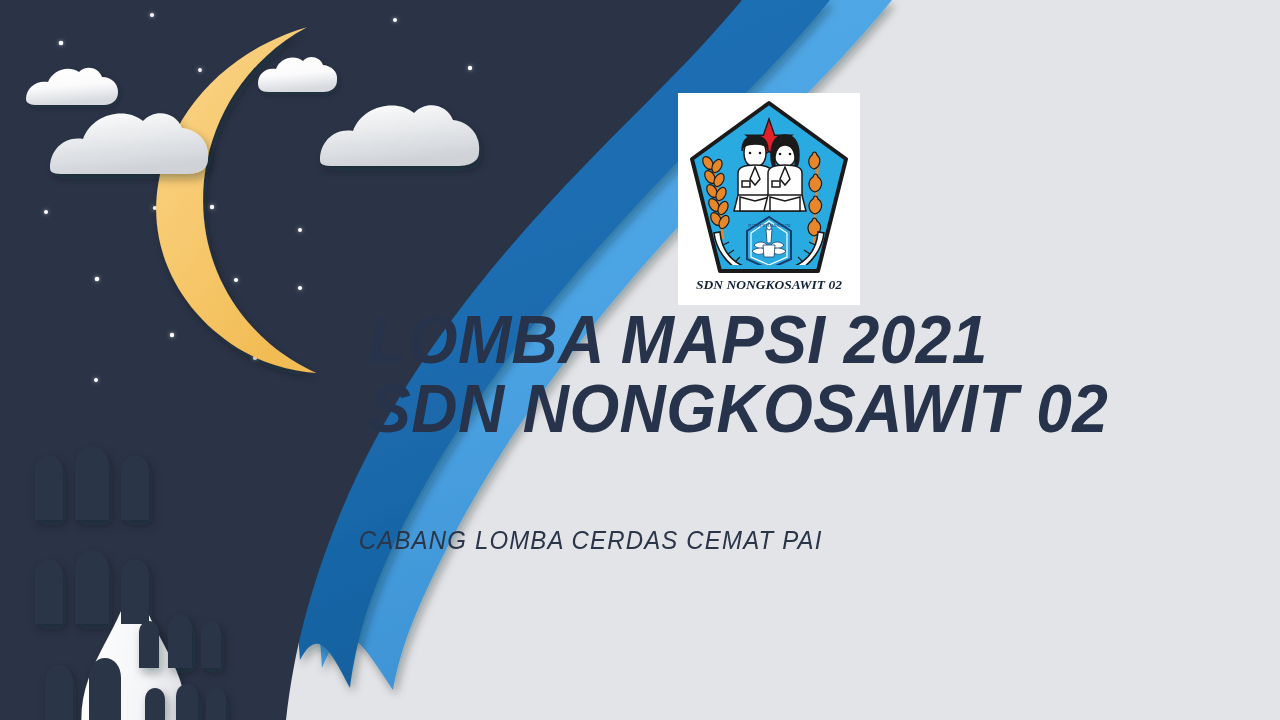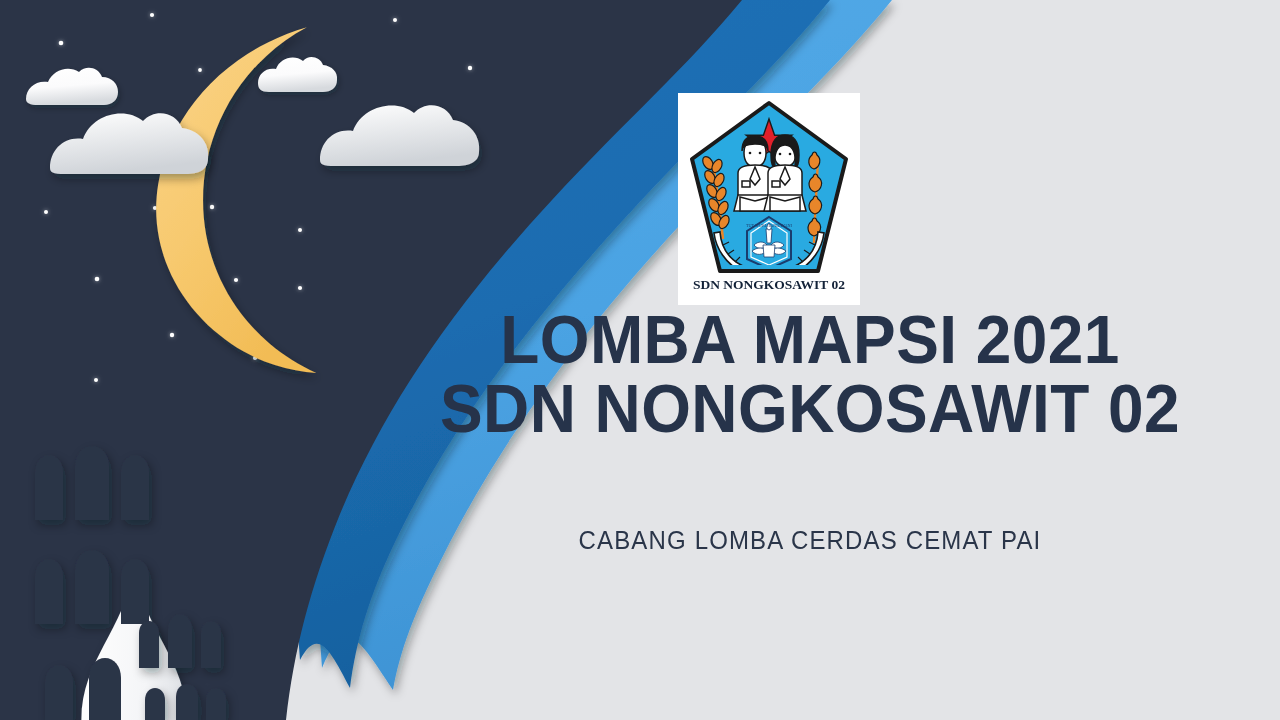--- a/index.html
+++ b/index.html
@@ -4,28 +4,29 @@
 <style>
   html,body{margin:0;padding:0;}
   body{
     width:1280px;height:720px;overflow:hidden;
     font-family:"Liberation Sans","DejaVu Sans",sans-serif;
     background:#e3e4e7;
   }
   #slide{
     position:relative;width:1280px;height:720px;overflow:hidden;
     background:#e3e4e7;
+    font-style:italic;
   }
   .layer{position:absolute;top:0;left:0;width:1280px;height:720px;}
   svg.layer{display:block;}
 
   
   #text-block{
     position:absolute;left:340px;top:305px;width:940px;
-    text-align:center;z-index:40;
+    z-index:40;
   }
   #title-line1,#title-line2{
     color:#26334a;
     font-weight:bold;
     font-size:68px;
     line-height:1.02;
     letter-spacing:0.5px;
     white-space:nowrap;
     transform:scaleX(0.94);
     transform-origin:center;

